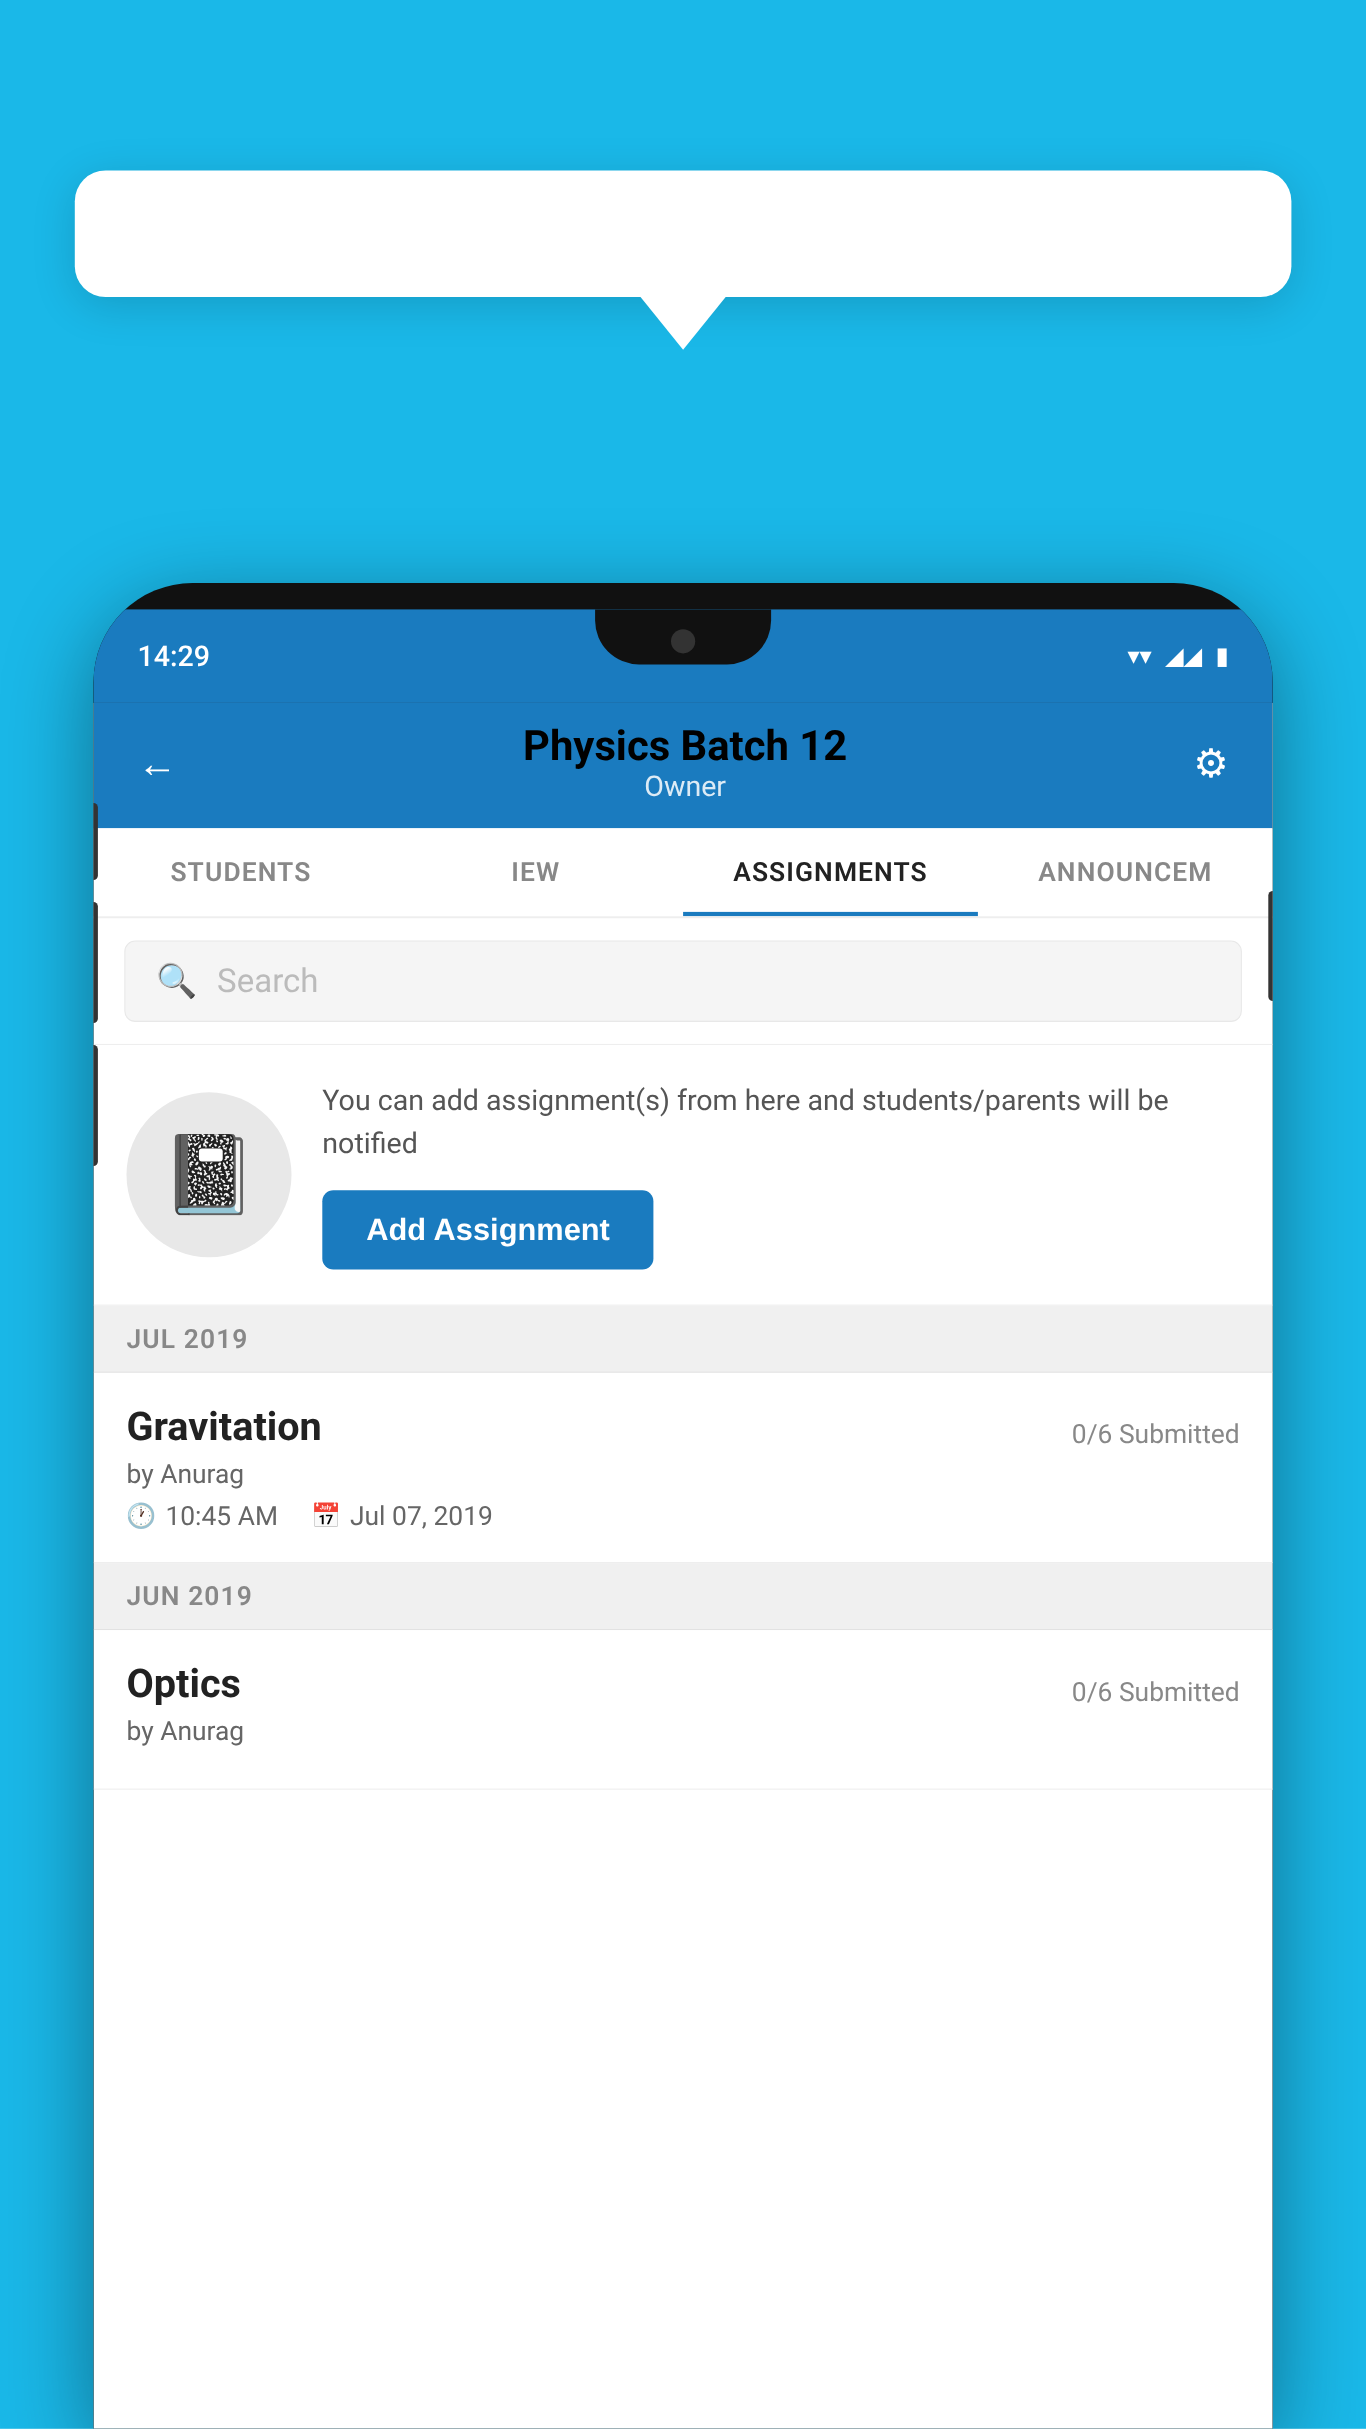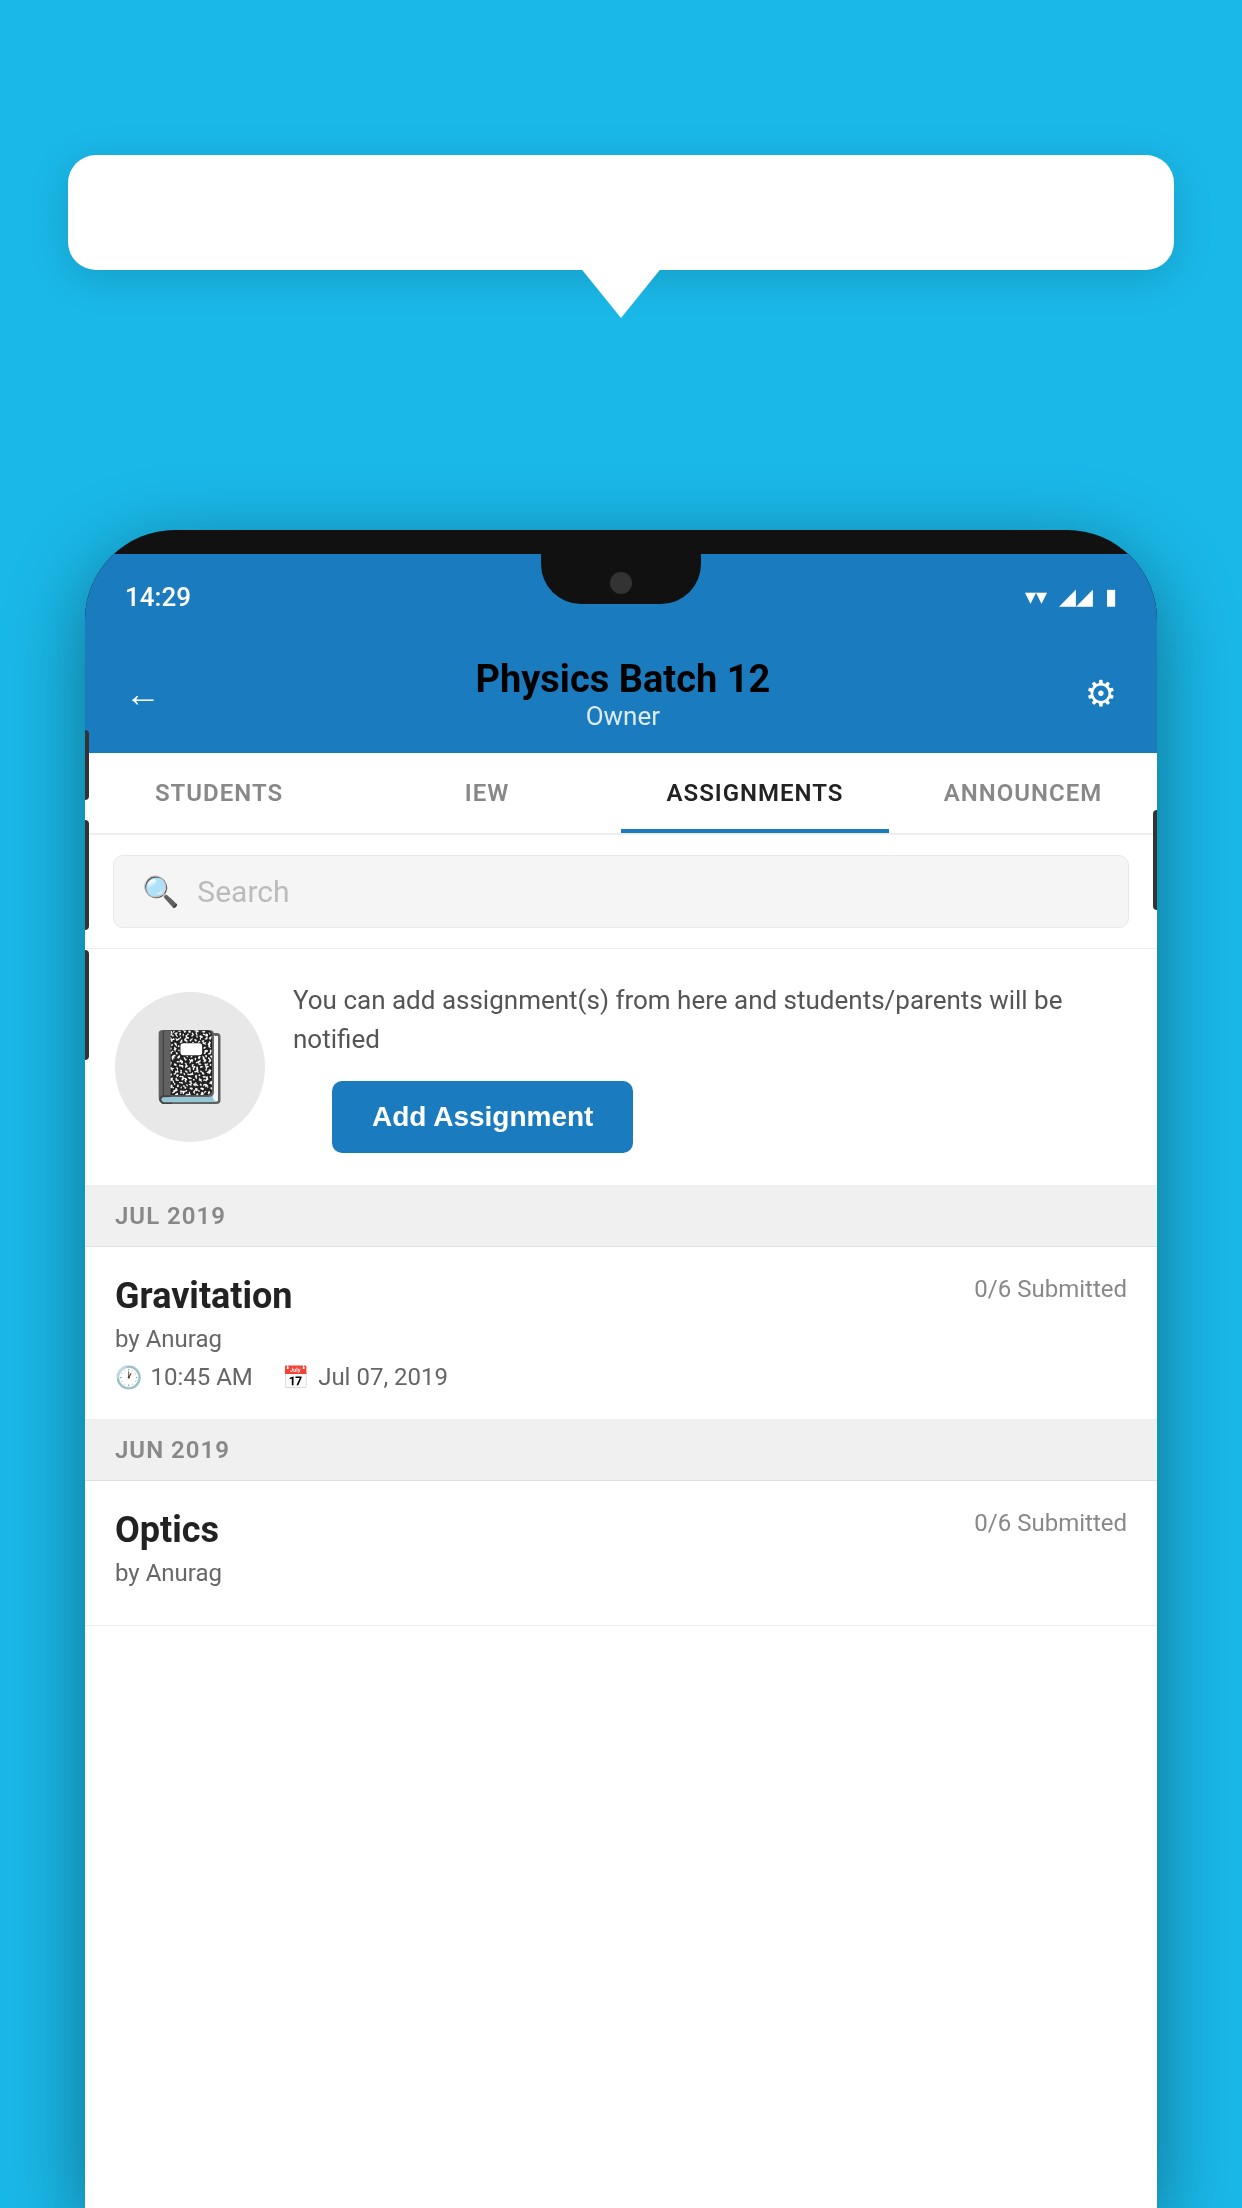--- a/index.html
+++ b/index.html
@@ -245,21 +245,20 @@
 
     .add-assignment-btn {
       background: #1a7bbf;
       color: white;
       border: none;
       border-radius: 10px;
       padding: 20px 40px;
       font-size: 28px;
       font-weight: 600;
       cursor: pointer;
-      margin-left: 39px;
     }
 
     
     .month-separator {
       background: #f0f0f0;
       padding: 16px 30px;
       font-size: 24px;
       color: #888;
       font-weight: 600;
       letter-spacing: 1px;
@@ -269,21 +268,21 @@
     
     .assignment-item {
       background: white;
       padding: 28px 30px;
       border-bottom: 1px solid #eee;
     }
 
     .assignment-item-header {
       display: flex;
       justify-content: space-between;
-      align-items: flex-start;
+      align-items: flex-end;
       margin-bottom: 8px;
     }
 
     .assignment-name {
       font-size: 36px;
       font-weight: 700;
       color: #222;
     }
 
     .assignment-submitted {

